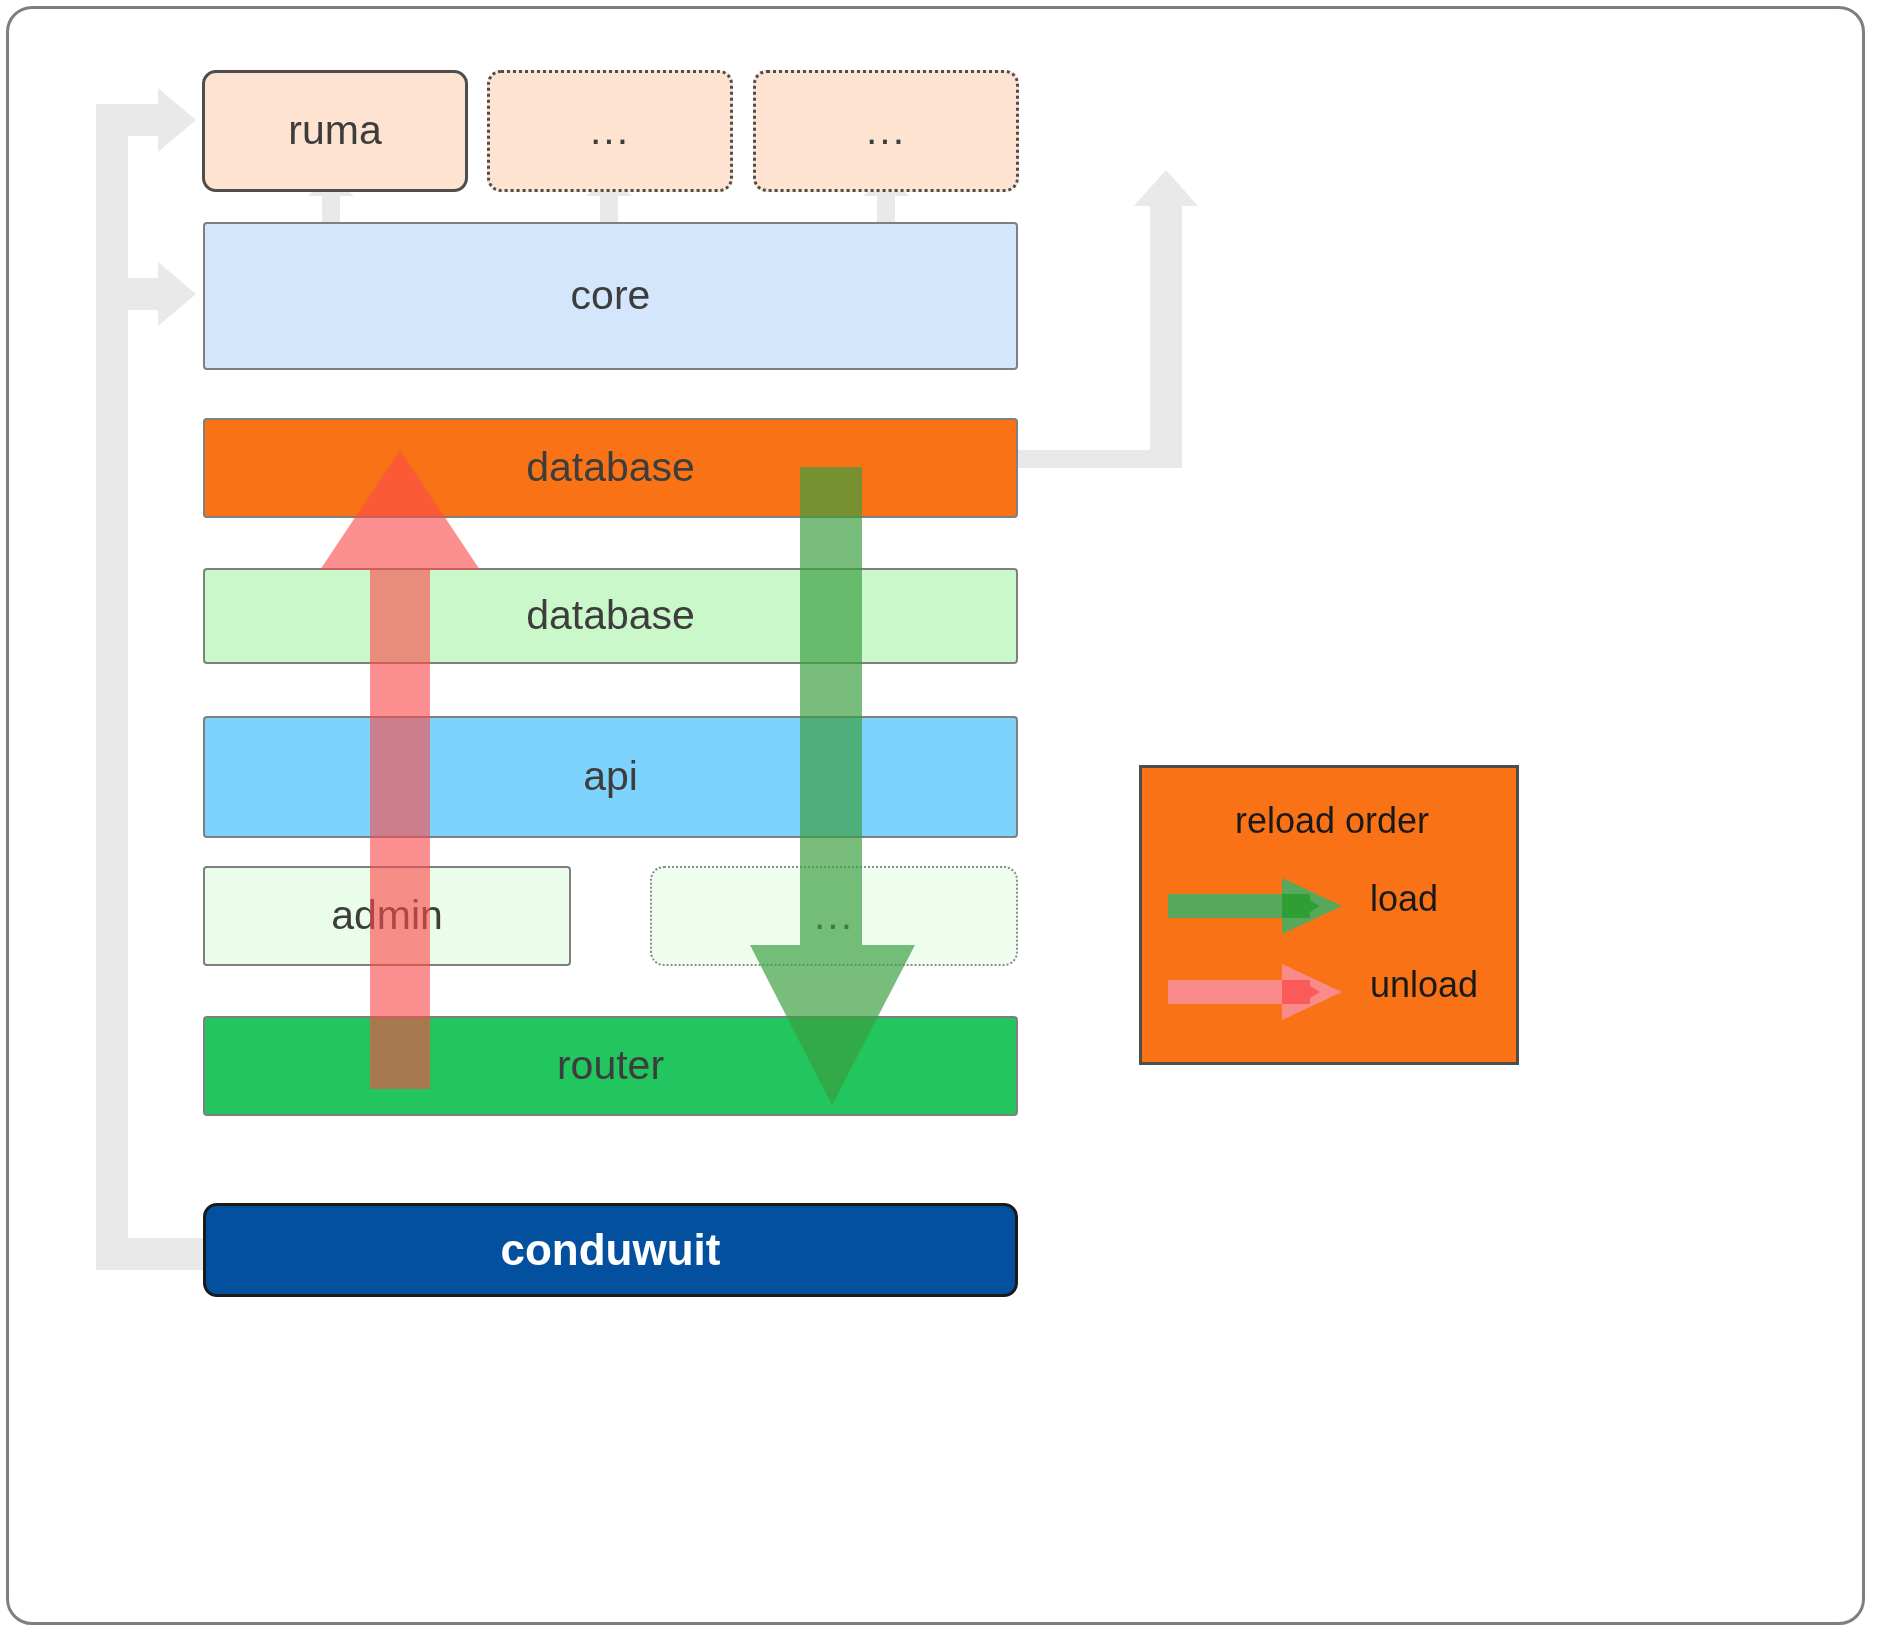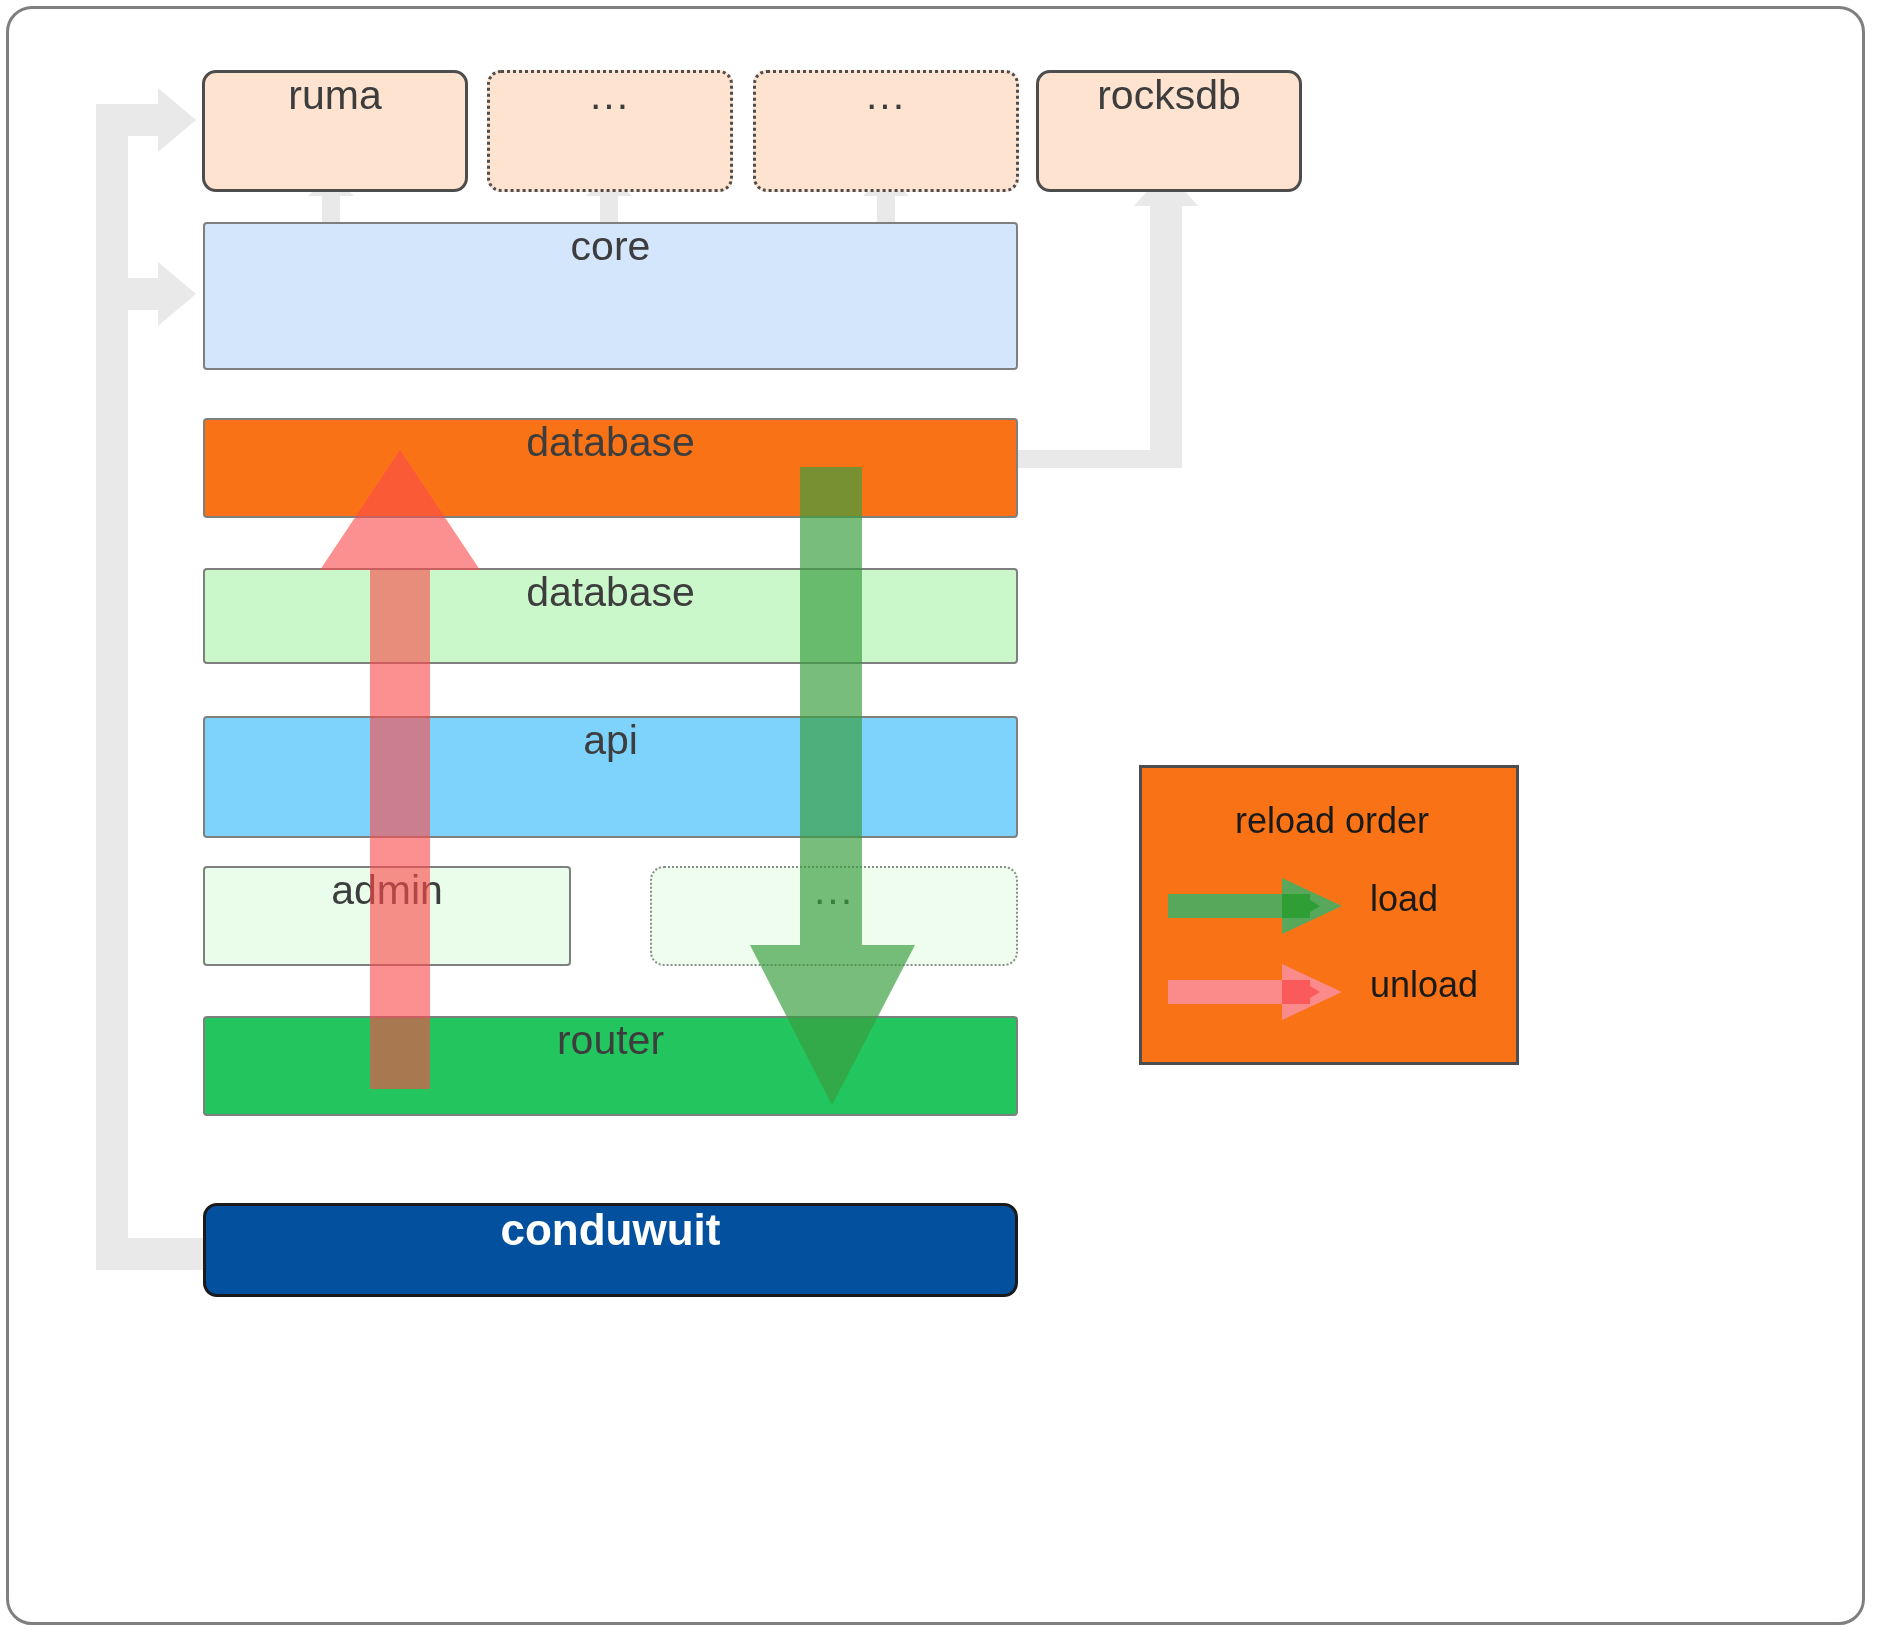--- a/index.html
+++ b/index.html
@@ -30,20 +30,21 @@
     position: absolute;
     left: 0; top: 0;
     width: 1883px;
     height: 1643px;
     pointer-events: none;
   }
   .node {
     position: absolute;
     box-sizing: border-box;
     display: flex;
+    align-items: center;
     justify-content: center;
     text-align: center;
     color: #3d3d3d;
   }
   .node-label {
     display: block;
     line-height: 1.1;
   }
 
   
@@ -209,23 +210,20 @@
 
   <div class="node dep solid" id="node-ruma">
     <span class="node-label">ruma</span>
   </div>
   <div class="node dep dotted dots-label" id="node-dots-1">
     <span class="node-label">...</span>
   </div>
   <div class="node dep dotted dots-label" id="node-dots-2">
     <span class="node-label">...</span>
   </div>
-  <div class="node dep solid" id="node-rocksdb">
-    <span class="node-label">rocksdb</span>
-  </div>
 
   <div class="node layer" id="node-core">
     <span class="node-label">core</span>
   </div>
   <div class="node layer" id="node-database">
     <span class="node-label">database</span>
   </div>
   <div class="node layer" id="node-service">
     <span class="node-label">database</span>
   </div>

